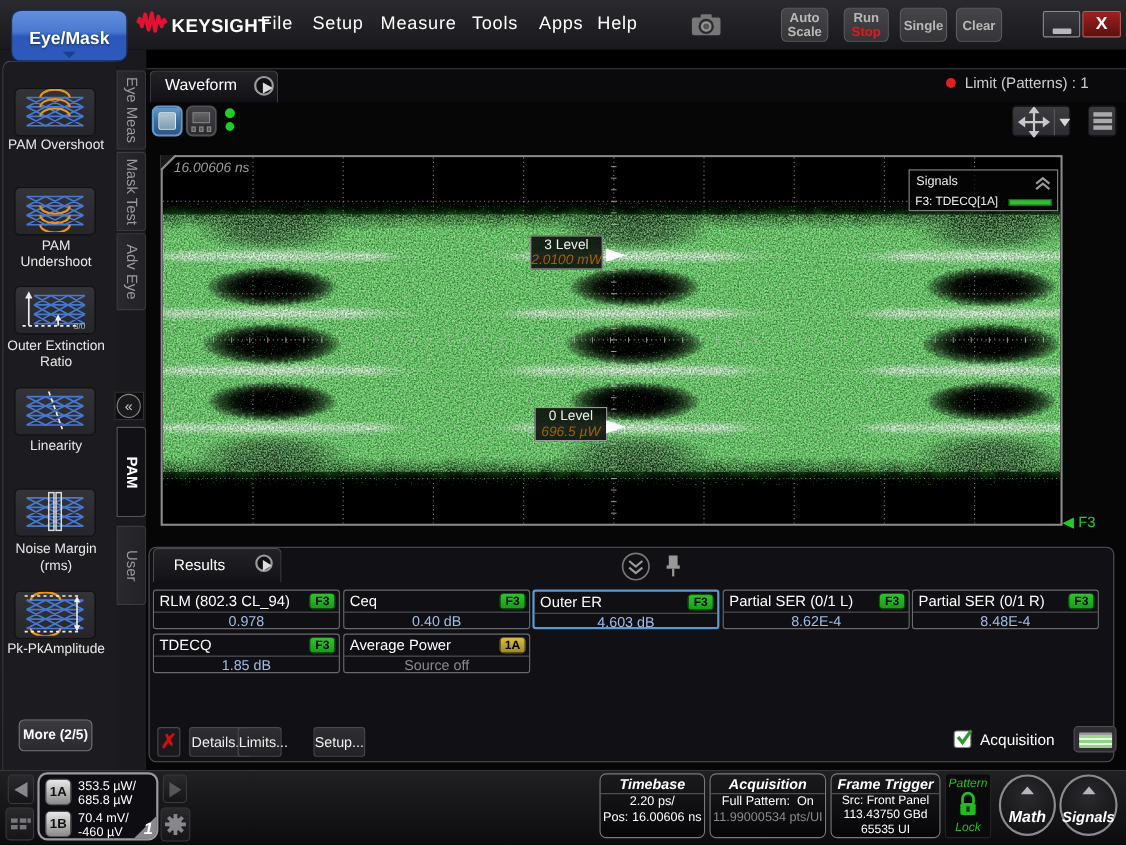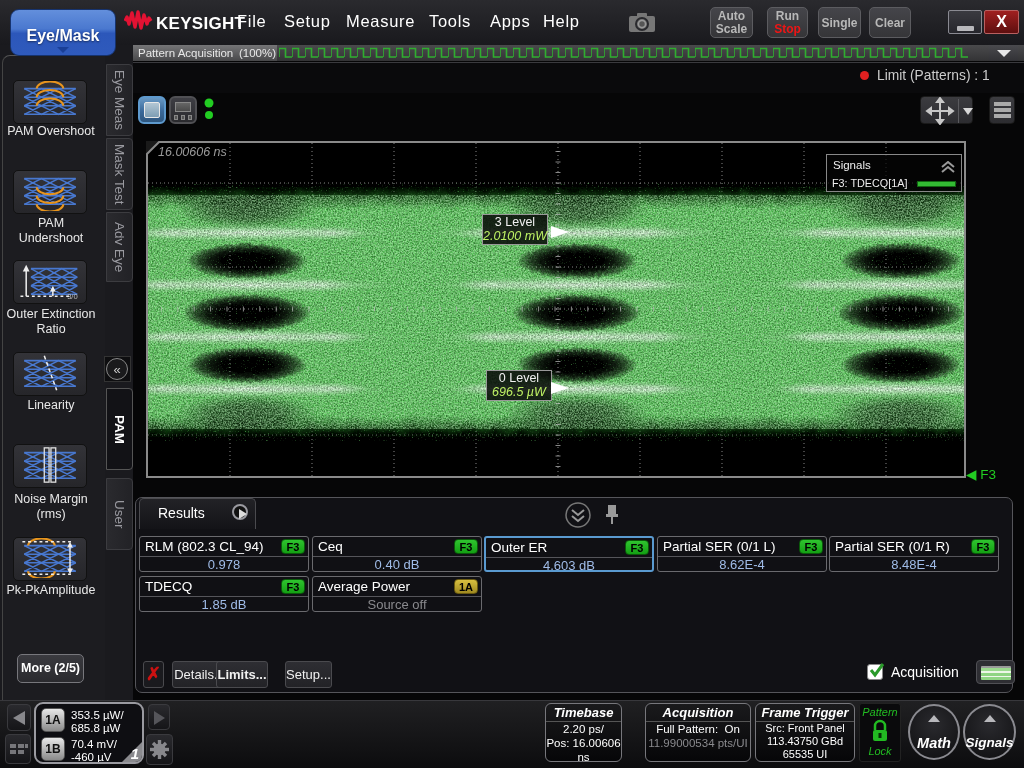--- a/index.html
+++ b/index.html
@@ -58,21 +58,21 @@
 #pan { position:absolute; left:787px; top:3px; width:53px; height:28px; background:linear-gradient(#3c3c40,#2c2c30); border:1px solid #1a1a1a; border-radius:4px; }
 #pan .sep { position:absolute; left:37px; top:2px; width:1px; height:24px; background:#5a5a5e; }
 #pan .tri { position:absolute; left:42px; top:11px; width:0; height:0; border-left:5px solid transparent; border-right:5px solid transparent; border-top:7px solid #d8d8d8; }
 #hamb { position:absolute; left:856px; top:3px; width:26px; height:28px; background:linear-gradient(#3c3c40,#2c2c30); border:1px solid #1a1a1a; border-radius:4px; }
 #hamb .l { position:absolute; left:4px; width:17px; height:4px; background:#aaa; }
 
 
 #graph { position:absolute; left:13px; top:80px; width:820px; height:337px; background:#000; border:2px solid #8a8a8a; }
 #tslab { position:absolute; left:10px; top:2px; color:#9a9a9a; font-size:12.5px; font-style:italic; }
 .ovlbox { position:absolute; background:rgba(10,14,10,0.88); border:1px solid #999; font-size:12.5px; text-align:center; color:#f0f0f0; z-index:5; }
-.ovlbox .g { color:#bef264; font-style:italic; }
+.ovlbox .g { color:#a16207; font-style:italic; }
 #sigbox { position:absolute; left:678px; top:11px; width:136px; height:38px; background:rgba(5,5,5,0.75); border:1px solid #888; z-index:5; color:#eee; }
 #f3mark { position:absolute; left:833px; top:405px; color:#22cc22; font-size:13.5px; z-index:6; }
 
 
 #results { position:absolute; left:2px; top:436px; width:878px; height:196px; background:#111115; border:1px solid #55555a; border-radius:7px; }
 #rtab { position:absolute; left:3px; top:0px; width:117px; height:31px; background:linear-gradient(#222226,#131317); border:1px solid #4a4a4e; border-bottom:none; border-radius:5px 5px 0 0; color:#fff; font-size:14px; }
 .card { position:absolute; width:170px; height:36px; background:#101014; border:1px solid #6a6a6e; border-radius:3px; }
 .card .ttl { position:absolute; left:5px; top:2px; color:#fff; font-size:13.5px; white-space:nowrap; }
 .card .badge { position:absolute; right:3px; top:2px; width:24px; height:15px; border-radius:4px; background:linear-gradient(#2fc42f,#14a014); border:1px solid #0a5a0a; color:#000; font-weight:bold; font-size:11px; text-align:center; line-height:14px; }
 .card .badge.y { background:linear-gradient(#d8c040,#a08a20); border-color:#6a5a10; }
@@ -128,34 +128,20 @@
     <div id="btn-min">
         <div class="bar"></div>
       </div>
     <div id="btn-close">X</div>
   </div>
   <div id="eyemask">
       <div class="t">Eye/Mask</div>
       <div class="tri"></div>
     </div>
 
-  <div id="patstrip">
-    <svg style="position:absolute;left:146px;top:0" width="689" height="16" viewBox="0 0 689 16">
-      <defs>
-        <pattern id="sqw" patternUnits="userSpaceOnUse" width="13" height="16">
-          <path d="M0,12 L0,3.5 L6.5,3.5 L6.5,12 L13,12" stroke="#2fae2f" stroke-width="1.6" fill="none"></path>
-        </pattern>
-      </defs>
-      <rect x="0" y="0" width="689" height="16" fill="url(#sqw)"></rect>
-    </svg>
-    <div id="patlabel">Pattern Acquisition<span style="position:absolute;left:106px">(100%)</span></div>
-    <div id="patdrop">
-        <div class="tri"></div>
-      </div>
-  </div>
 
   <div id="sidebar">
     <div class="panel"></div>
     <div class="vtab" style="top:19px; height:72px;">
         <span>Eye Meas</span>
       </div>
     <div class="vtab" style="top:93px; height:72px;">
         <span>Mask Test</span>
       </div>
     <div class="vtab" style="top:167px; height:70px;">
@@ -236,20 +222,26 @@
       </g>
       <path d="M58,4 L61,10 L55,10 Z" fill="#eee"></path>
       <path d="M58,38 L61,32 L55,32 Z" fill="#eee"></path>
     </svg></div>
     <div class="tlabel" style="top:538px">Pk-PkAmplitude</div>
     <div id="morebtn">More (2/5)</div>
   </div>
 
   <div id="content">
     <div id="wftabbar">
+      <div id="wftab">
+          <span class="txt">Waveform</span>
+        <div class="playbtn" style="left:94px; top:4px; width:18px; height:18px;">
+            <div class="p" style="left:6px;top:4px;border-left:9px solid #ddd;border-top:5px solid transparent;border-bottom:5px solid transparent;"></div>
+          </div>
+      </div>
       <div id="limitlab"><span class="dot"></span>Limit (Patterns) : 1</div>
     </div>
     <div id="gtoolbar">
       <div class="gbtn" id="gb1">
           <div class="in"></div>
         </div>
       <div class="gbtn" id="gb2">
           <div class="a"></div>
           <div class="b" style="left:3px"></div>
           <div class="b" style="left:10px"></div>
@@ -590,21 +582,21 @@
         </div>
       <div class="card" style="left:176px; top:78px;">
           <div class="ttl">Average Power</div>
           <div class="badge y">1A</div>
           <div class="sep"></div>
           <div class="val off">Source off</div>
         </div>
 
       <div class="bbtn" style="left:7px; width:21px; color:#cc1111; font-weight:bold; font-size:18px; line-height:24px; background:#1a1a1e;">✗</div>
       <div class="bbtn" style="left:36px; width:55px; line-height:25px;">Details...</div>
-      <div class="bbtn" style="left:80px; width:52px; line-height:25px;font-weight:bold;">Limits...</div>
+      <div class="bbtn" style="left:80px; width:40px; line-height:25px;">Limits...</div>
       <div class="bbtn" style="left:149px; width:47px; line-height:25px;">Setup...</div>
       <div id="annot">
         <div style="position:absolute;left:0;top:1px;width:16px;height:16px;background:#fff;border:1px solid #888;border-radius:3px;"></div>
         <svg style="position:absolute;left:1px;top:-2px" width="18" height="18">
             <path d="M3,9 L7,14 L15,3" stroke="#2a9a2a" stroke-width="3" fill="none"></path>
           </svg>
         <div style="position:absolute;left:24px;top:1px;color:#fff;font-size:14px;white-space:nowrap;">Acquisition</div>
       </div>
       <div id="annotswatch">
           <div class="bar"></div>
@@ -645,21 +637,21 @@
             <circle cx="12.5" cy="14.5" r="2.5" fill="#222"></circle>
             <g stroke="#88888c" stroke-width="3.4">
               <line x1="12.5" y1="5" x2="12.5" y2="24"></line>
               <line x1="3" y1="14.5" x2="22" y2="14.5"></line>
               <line x1="6" y1="8" x2="19" y2="21"></line>
               <line x1="19" y1="8" x2="6" y2="21"></line>
             </g>
           </g>
         </svg>
     </div>
-    <div class="bpanel" style="left:545px; width:77px;">
+    <div class="bpanel" style="left:545px; width:96px;">
         <div class="hd">Timebase</div>
         <div class="ln">2.20 ps/<br>Pos: 16.00606 ns</div>
       </div>
     <div class="bpanel" style="left:645px; width:106px;">
         <div class="hd">Acquisition</div>
         <div class="ln">Full Pattern:&nbsp; On<br><span style="color:#8a8a8e">11.99000534 pts/UI</span></div>
       </div>
     <div class="bpanel" style="left:755px; width:100px;">
         <div class="hd">Frame Trigger</div>
         <div class="ln" style="font-size:11px; line-height:13px;">Src: Front Panel<br>113.43750 GBd<br>65535 UI</div>

